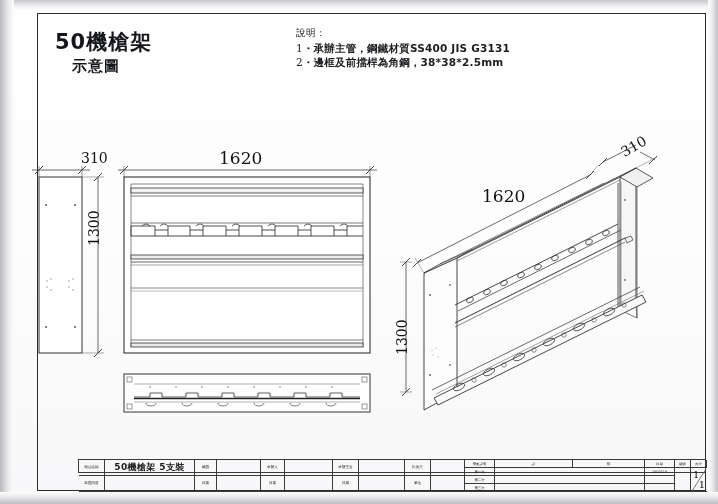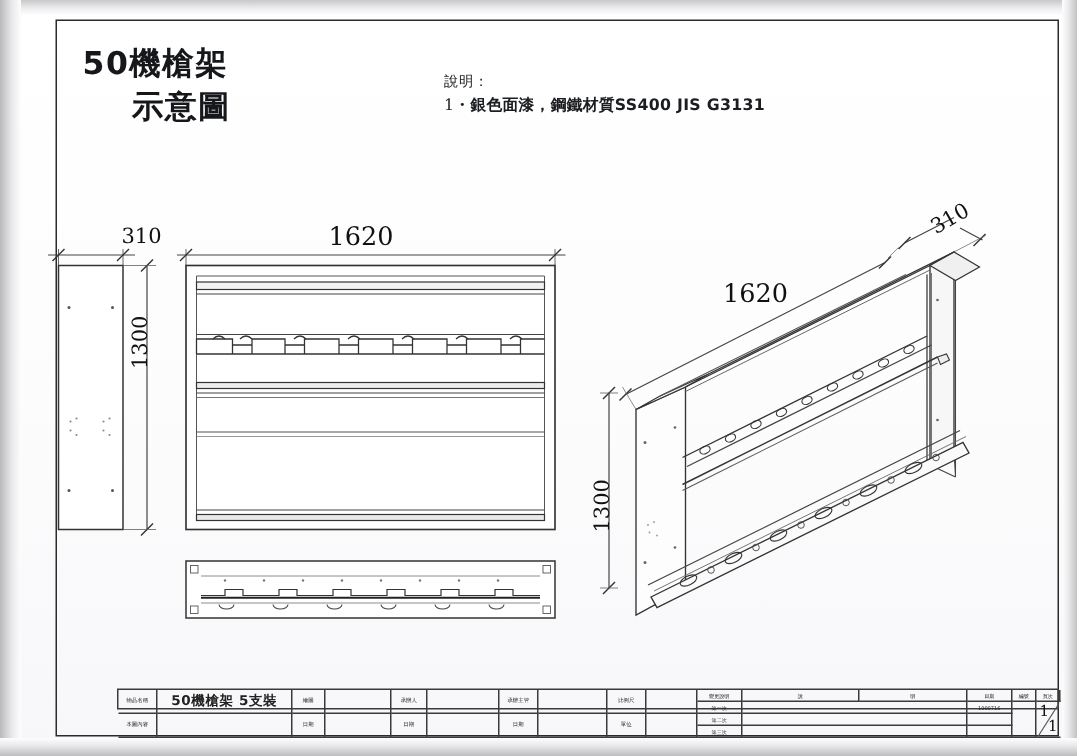--- a/index.html
+++ b/index.html
@@ -13,23 +13,23 @@
           background:linear-gradient(270deg,#c2c2c4 0%,#ececee 60%,#fdfdfd 100%);}
   .edge-t{position:absolute;left:0;top:0;width:718px;height:10px;
           background:linear-gradient(180deg,#c8c8ca 0%,#f0f0f2 60%,#fdfdfd 100%);}
   .edge-b{position:absolute;left:0;bottom:0;width:718px;height:12px;
           background:linear-gradient(0deg,#bdbdbf 0%,#eaeaec 60%,#fdfdfd 100%);}
   #border{position:absolute;left:37px;top:13px;width:669px;height:478px;
           border:1.6px solid #2b2b2b;box-sizing:border-box;}
   .ttl{position:absolute;color:#15171a;font-weight:700;letter-spacing:1px;
        font-family:"DejaVu Sans",sans-serif;white-space:nowrap;}
   #title1{left:55px;top:28px;font-size:21px;}
-  #title2{left:88px;top:57px;font-size:21px;}
+  #title2{left:72px;top:57px;font-size:15px;}
   .notes{position:absolute;left:296px;top:26px;width:330px;color:#1b1d20;
-         font-family:"DejaVu Sans",sans-serif;font-size:10.5px;line-height:14.6px;white-space:nowrap;margin-top:22px;}
+         font-family:"DejaVu Sans",sans-serif;font-size:10.5px;line-height:14.6px;white-space:nowrap;}
   .notes .nh{font-size:9.5px;letter-spacing:.5px;}
   .notes .nl{font-weight:600;letter-spacing:.2px;}
   .notes .nl .num{font-weight:400;font-family:"DejaVu Serif",serif;}
   .dimtxt{position:absolute;font-family:"DejaVu Serif",serif;color:#111;white-space:nowrap;}
   svg{position:absolute;left:0;top:0;overflow:visible;}
   .tb{position:absolute;border:1px solid #3a3a3a;box-sizing:border-box;}
   .tbc{position:absolute;box-sizing:border-box;border-right:1px solid #3a3a3a;
        border-bottom:1px solid #3a3a3a;font-family:"DejaVu Sans",sans-serif;
        display:flex;align-items:center;justify-content:center;overflow:hidden;color:#222;}
   .lbl{font-size:3.6px;letter-spacing:0px;line-height:5px;}
@@ -47,21 +47,22 @@
   <div class="edge-r"></div>
   <div class="edge-b"></div>
 
   <div id="border"></div>
 
   <div class="ttl" id="title1">50機槍架</div>
   <div class="ttl" id="title2">示意圖</div>
 
   <div class="notes">
     <div class="nh">說明：</div>
-    <div class="nl"><span class="num">1</span>・<span>銀色面漆，鋼鐵材質SS400 JIS G3131</span></div>
+    <div class="nl"><span class="num">1</span>・<span>承辦主管，鋼鐵材質SS400 JIS G3131</span></div>
+    <div class="nl"><span class="num">2</span>・<span>邊框及前擋桿為角鋼，38*38*2.5mm</span></div>
   </div>
 
   <svg width="718" height="504">
     <defs>
       <g id="tick">
           <line x1="-4" y1="4" x2="4" y2="-4" stroke="#333" stroke-width="0.9"></line>
         </g>
     </defs>
 
     <g>

